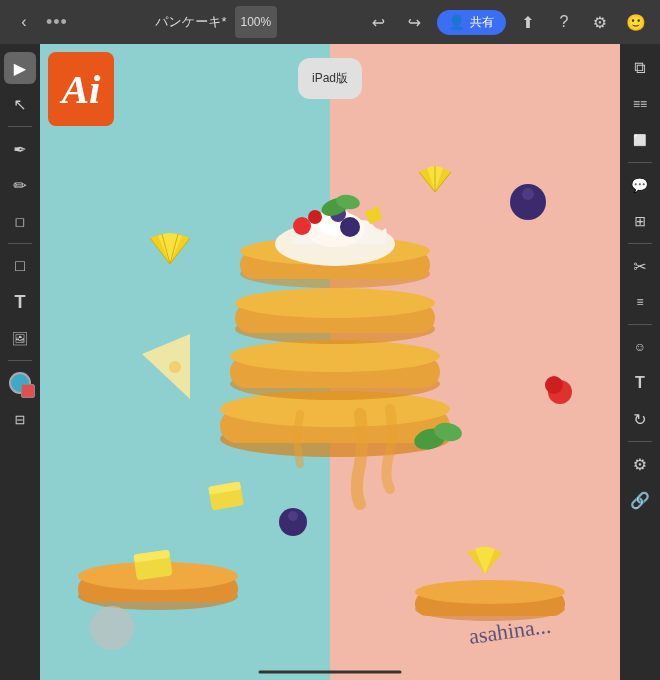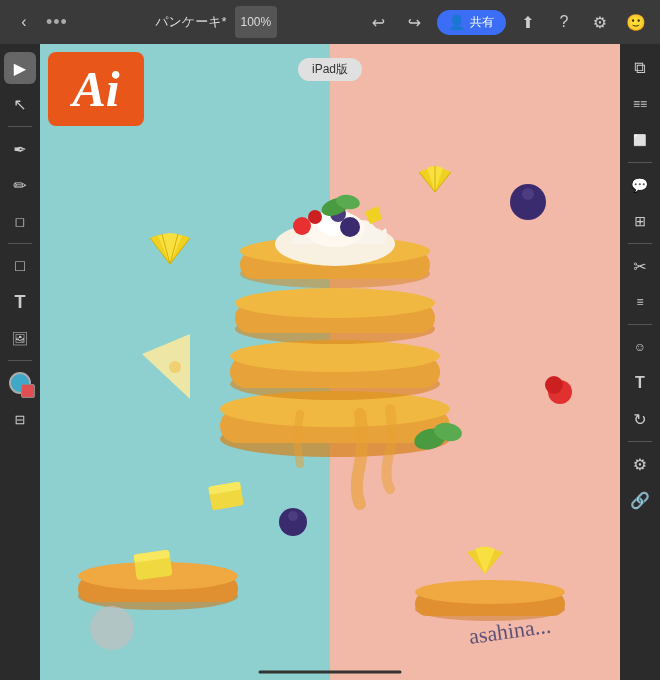--- a/index.html
+++ b/index.html
@@ -88,44 +88,44 @@
       align-items: center;
       padding: 8px 0;
       gap: 4px;
     }
 
     
     #ai-logo {
       position: absolute;
       top: 8px;
       left: 8px;
-      width: 96px;
+      width: 66px;
       height: 74px;
       background: #e8561a;
       border-radius: 8px;
       display: flex;
       align-items: center;
       justify-content: center;
-      font-size: 50px;
+      font-size: 41px;
       font-weight: 900;
       color: #fff;
       font-style: italic;
       font-family: Georgia, serif;
       z-index: 10;
     }
 
     
     #ipad-badge {
       position: absolute;
       top: 14px;
       left: 50%;
       transform: translateX(-50%);
       background: #e0e0e0;
       border-radius: 12px;
-      padding: 3px 14px;
+      padding: 12px 14px;
       font-size: 12px;
       color: #333;
       z-index: 10;
       white-space: nowrap;
       text-align: right;
     }
 
     
     #artwork {
       position: absolute;

